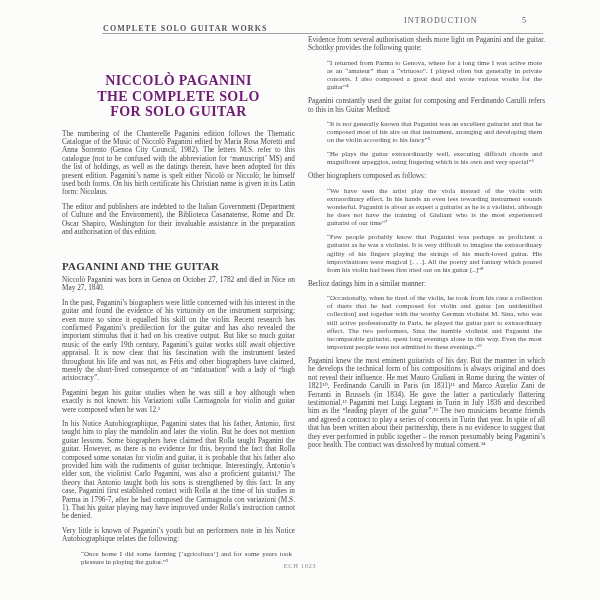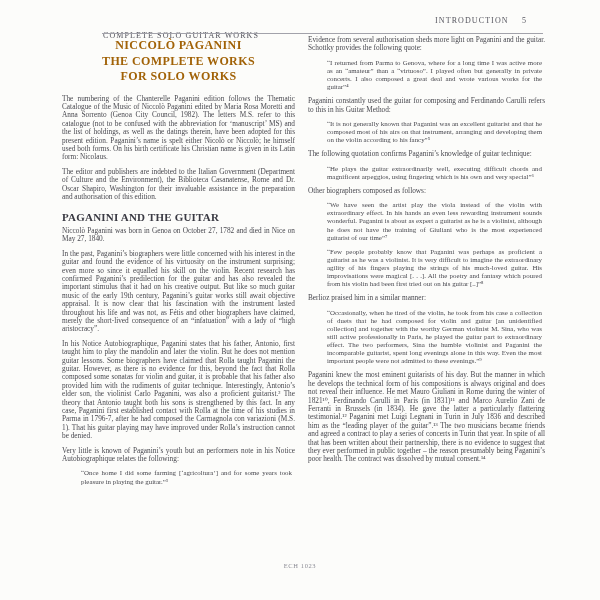--- a/index.html
+++ b/index.html
@@ -10,48 +10,49 @@
     position:relative; width:600px; height:600px; overflow:hidden;
     background:#fcfcfa;
     font-family:"Liberation Serif","DejaVu Serif",serif;
     color:#48484f;
   }
 
   .running-head {
     position:absolute; top:16px; left:62px; width:483px; height:12px;
     font-size:8px; letter-spacing:1.1px; color:#55555e;
   }
-  .rh-left  { position:absolute; left:41px; top:15px; white-space:nowrap; }
-  .rh-right { position:absolute; left:342px; top:0; white-space:nowrap;margin-left:31px; }
+  .rh-left  { position:absolute; left:41px; top:8px; white-space:nowrap;font-weight:bold; }
+  .rh-right { position:absolute; left:342px; top:0; white-space:nowrap; }
   .rh-page  { position:absolute; right:18px; top:0; }
 
   .head-rule {
     position:absolute; top:33px; left:102px; width:441px; height:1px;
     background:#a2a2aa;
   }
 
   .col { position:absolute; }
   .col-left  { left:62px;  top:38px; width:233px; }
   .col-right { left:308px; top:36px; width:237px; }
 
   .title {
-    text-align:center; font-weight:bold; color:#a16207;
-    font-size:12px; line-height:15.5px; letter-spacing:0.4px;
+    text-align:center; font-weight:bold; color:#701a75;
+    font-size:14px; line-height:15.5px; letter-spacing:0.4px;
     margin-bottom:10px;
+    margin-top:35px;
   }
 
   .blk {
     font-size:7.3px; line-height:8.4px; text-align:justify;
     margin-bottom:6px;
   }
   .blk.italic  { }
   .blk.heading {
     font-size:11px; line-height:12.5px; font-weight:bold;
     color:#3a3a43; text-align:left; letter-spacing:0.2px;
-    margin-top:10px; margin-bottom:3px;
+    margin-top:24px; margin-bottom:3px;
   }
   .blk.quote {
     margin-left:19px; margin-right:3px;
     font-size:6.9px; line-height:8.1px;
   }
 
   .footer-plate {
     position:absolute; top:562px; left:0; width:600px;
     text-align:center; font-size:6.5px; letter-spacing:0.6px;
     color:#8b8b94;
@@ -66,47 +67,47 @@
     <span class="rh-left">COMPLETE SOLO GUITAR WORKS</span>
     <span class="rh-right">INTRODUCTION</span>
     <span class="rh-page">5</span>
   </div>
 
   <div class="head-rule"></div>
 
   <div class="col col-left">
     <div class="title">
       <div>NICCOLÒ PAGANINI</div>
-      <div>THE COMPLETE WORKS</div>
-      <div>FOR SOLO WORKS</div>
+      <div>THE COMPLETE SOLO</div>
+      <div>FOR SOLO GUITAR</div>
     </div>
     <div>
         <p class="blk para">The numbering of the Chanterelle Paganini edition follows the Thematic Catalogue of the Music of Niccolò Paganini edited by Maria Rosa Moretti and Anna Sorrento (Genoa City Council, 1982). The letters M.S. refer to this catalogue (not to be confused with the abbreviation for ‘manuscript’ MS) and the list of holdings, as well as the datings therein, have been adopted for this present edition. Paganini’s name is spelt either Nicolò or Niccolò; he himself used both forms. On his birth certificate his Christian name is given in its Latin form: Nicolaus.</p>
         <p class="blk italic">The editor and publishers are indebted to the Italian Government (Department of Culture and the Environment), the Biblioteca Casanatense, Rome and Dr. Oscar Shapiro, Washington for their invaluable assistance in the preparation and authorisation of this edition.</p>
         <p class="blk heading">PAGANINI AND THE GUITAR</p>
         <p class="blk para">Niccolò Paganini was born in Genoa on October 27, 1782 and died in Nice on May 27, 1840.</p>
         <p class="blk para">In the past, Paganini’s biographers were little concerned with his interest in the guitar and found the evidence of his virtuosity on the instrument surprising; even more so since it equalled his skill on the violin. Recent research has confirmed Paganini’s predilection for the guitar and has also revealed the important stimulus that it had on his creative output. But like so much guitar music of the early 19th century, Paganini’s guitar works still await objective appraisal. It is now clear that his fascination with the instrument lasted throughout his life and was not, as Fétis and other biographers have claimed, merely the short-lived consequence of an “infatuation” with a lady of “high aristocracy”.</p>
+        <p class="blk para">Paganini began his guitar studies when he was still a boy although when exactly is not known: his Variazioni sulla Carmagnola for violin and guitar were composed when he was 12.¹</p>
         <p class="blk para">In his Notice Autobiographique, Paganini states that his father, Antonio, first taught him to play the mandolin and later the violin. But he does not mention guitar lessons. Some biographers have claimed that Rolla taught Paganini the guitar. However, as there is no evidence for this, beyond the fact that Rolla composed some sonatas for violin and guitar, it is probable that his father also provided him with the rudiments of guitar technique. Interestingly, Antonio’s elder son, the violinist Carlo Paganini, was also a proficient guitarist.² The theory that Antonio taught both his sons is strengthened by this fact. In any case, Paganini first established contact with Rolla at the time of his studies in Parma in 1796-7, after he had composed the Carmagnola con variazioni (M.S. 1). That his guitar playing may have improved under Rolla’s instruction cannot be denied.</p>
         <p class="blk para">Very little is known of Paganini’s youth but an performers note in his Notice Autobiographique relates the following:</p>
         <p class="blk quote">“Once home I did some farming [‘agricoltura’] and for some years took pleasure in playing the guitar.”³</p>
       </div>
   </div>
 
   <div class="col col-right">
     <div>
         <p class="blk para">Evidence from several authorisation sheds more light on Paganini and the guitar. Schottky provides the following quote:</p>
         <p class="blk quote">“I returned from Parma to Genova, where for a long time I was active more as an “amateur” than a “virtuoso”. I played often but generally in private concerts. I also composed a great deal and wrote various works for the guitar”⁴</p>
         <p class="blk para">Paganini constantly used the guitar for composing and Ferdinando Carulli refers to this in his Guitar Method:</p>
         <p class="blk quote">“It is not generally known that Paganini was an excellent guitarist and that he composed most of his airs on that instrument, arranging and developing them on the violin according to his fancy”⁵</p>
-        <p class="blk para">The following quotation confirms Paganini’s knowledge of guitar technique:</p>
         <p class="blk quote">“He plays the guitar extraordinarily well, executing difficult chords and magnificent arpeggios, using fingering which is his own and very special”⁶</p>
         <p class="blk para">Other biographers composed as follows:</p>
         <p class="blk quote">“We have seen the artist play the viola instead of the violin with extraordinary effect. In his hands an even less rewarding instrument sounds wonderful. Paganini is about as expert a guitarist as he is a violinist, although he does not have the training of Giuliani who is the most experienced guitarist of our time”⁷</p>
         <p class="blk quote">“Few people probably know that Paganini was perhaps as proficient a guitarist as he was a violinist. It is very difficult to imagine the extraordinary agility of his fingers playing the strings of his much-loved guitar. His improvisations were magical [. . .]. All the poetry and fantasy which poured from his violin had been first tried out on his guitar [..]”⁸</p>
-        <p class="blk para">Berlioz praised him in a similar manner:</p>
+        <p class="blk para">Berlioz datings him in a similar manner:</p>
         <p class="blk quote">“Occasionally, when he tired of the violin, he took from his case a collection of duets that he had composed for violin and guitar [an unidentified collection] and together with the worthy German violinist M. Sina, who was still active professionally in Paris, he played the guitar part to extraordinary effect. The two performers, Sina the humble violinist and Paganini the incomparable guitarist, spent long evenings alone in this way. Even the most important people were not admitted to these evenings.”⁹</p>
         <p class="blk para">Paganini knew the most eminent guitarists of his day. But the manner in which he develops the technical form of his compositions is always original and does not reveal their influence. He met Mauro Giuliani in Rome during the winter of 1821¹⁰, Ferdinando Carulli in Paris (in 1831)¹¹ and Marco Aurelio Zani de Ferranti in Brussels (in 1834). He gave the latter a particularly flattering testimonial.¹² Paganini met Luigi Legnani in Turin in July 1836 and described him as the “leading player of the guitar”.¹³ The two musicians became friends and agreed a contract to play a series of concerts in Turin that year. In spite of all that has been written about their partnership, there is no evidence to suggest that they ever performed in public together – the reason presumably being Paganini’s poor health. The contract was dissolved by mutual consent.¹⁴</p>
       </div>
   </div>
 
   <div class="footer-plate">ECH 1023</div>
 
 </div>
 
 </body></html>

